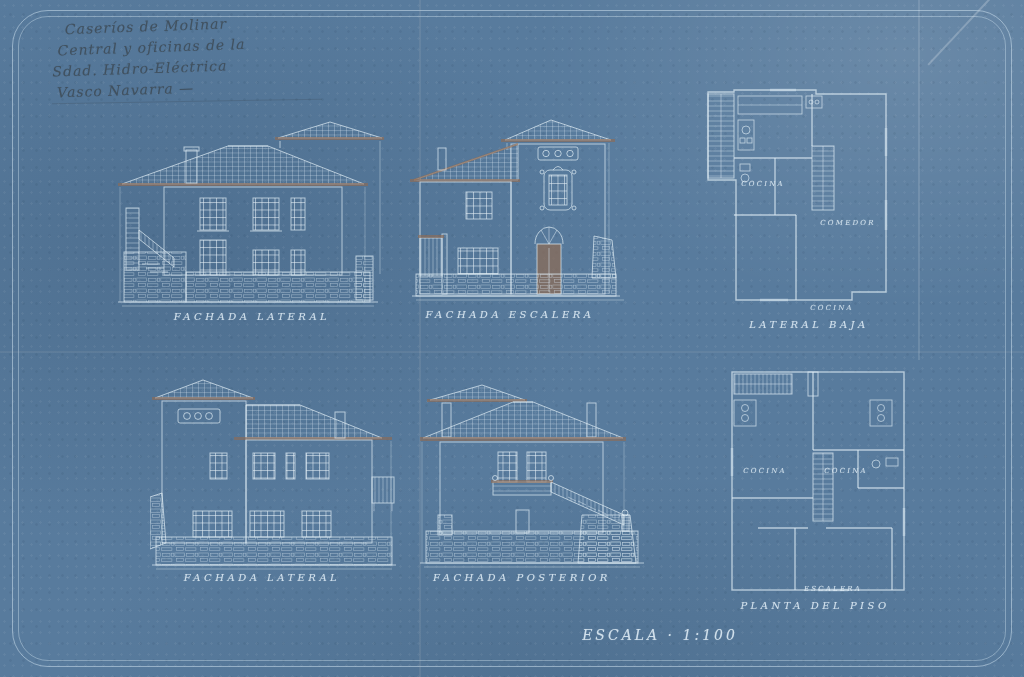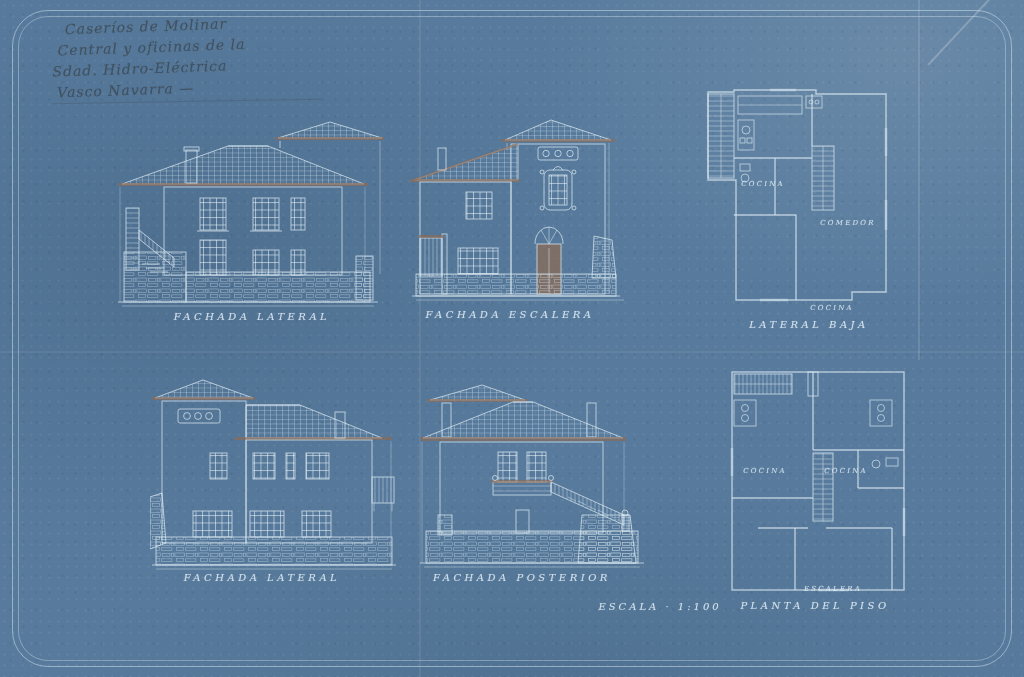--- a/index.html
+++ b/index.html
@@ -29,21 +29,21 @@
     color:var(--handwriting,#3c4852);opacity:.8;font-style:italic;font-size:14px;line-height:21px;
     letter-spacing:1px;text-shadow:0 0 1px rgba(60,72,82,.4);}
   .handwriting .l2{margin-left:-8px;}
   .handwriting .l3{margin-left:-14px;}
   .handwriting .l4{margin-left:-10px;}
   .hw-rule{position:absolute;left:52px;top:101px;width:270px;height:1px;background:rgba(60,72,82,.25);transform:rotate(-1deg);}
   .dwg{position:absolute;}
   .cap{position:absolute;transform:translateX(-50%);white-space:nowrap;
     font:italic 10px "DejaVu Serif",serif;letter-spacing:3.5px;
     color:var(--caption,rgba(226,239,248,.8));text-shadow:0 0 1px rgba(226,239,248,.45);}
-  .cap.small{font-size:10px;letter-spacing:3px;}
+  .cap.small{font-size:14px;letter-spacing:3px;margin-top:26px;}
   .room{position:absolute;transform:translate(-50%,-50%);white-space:nowrap;
     font:italic 7px "DejaVu Serif",serif;letter-spacing:2.2px;
     color:var(--caption,rgba(230,242,250,.85));text-shadow:0 0 1px rgba(230,242,250,.4);margin-top:43px;}
   .sep{fill:var(--sepia,#8f6b52);fill-opacity:.62;stroke:none;}
   .sepl{stroke:var(--sepia,#8f6b52);stroke-opacity:.7;}
 </style>
 </head>
 <body>
 
 <div class="stage">

